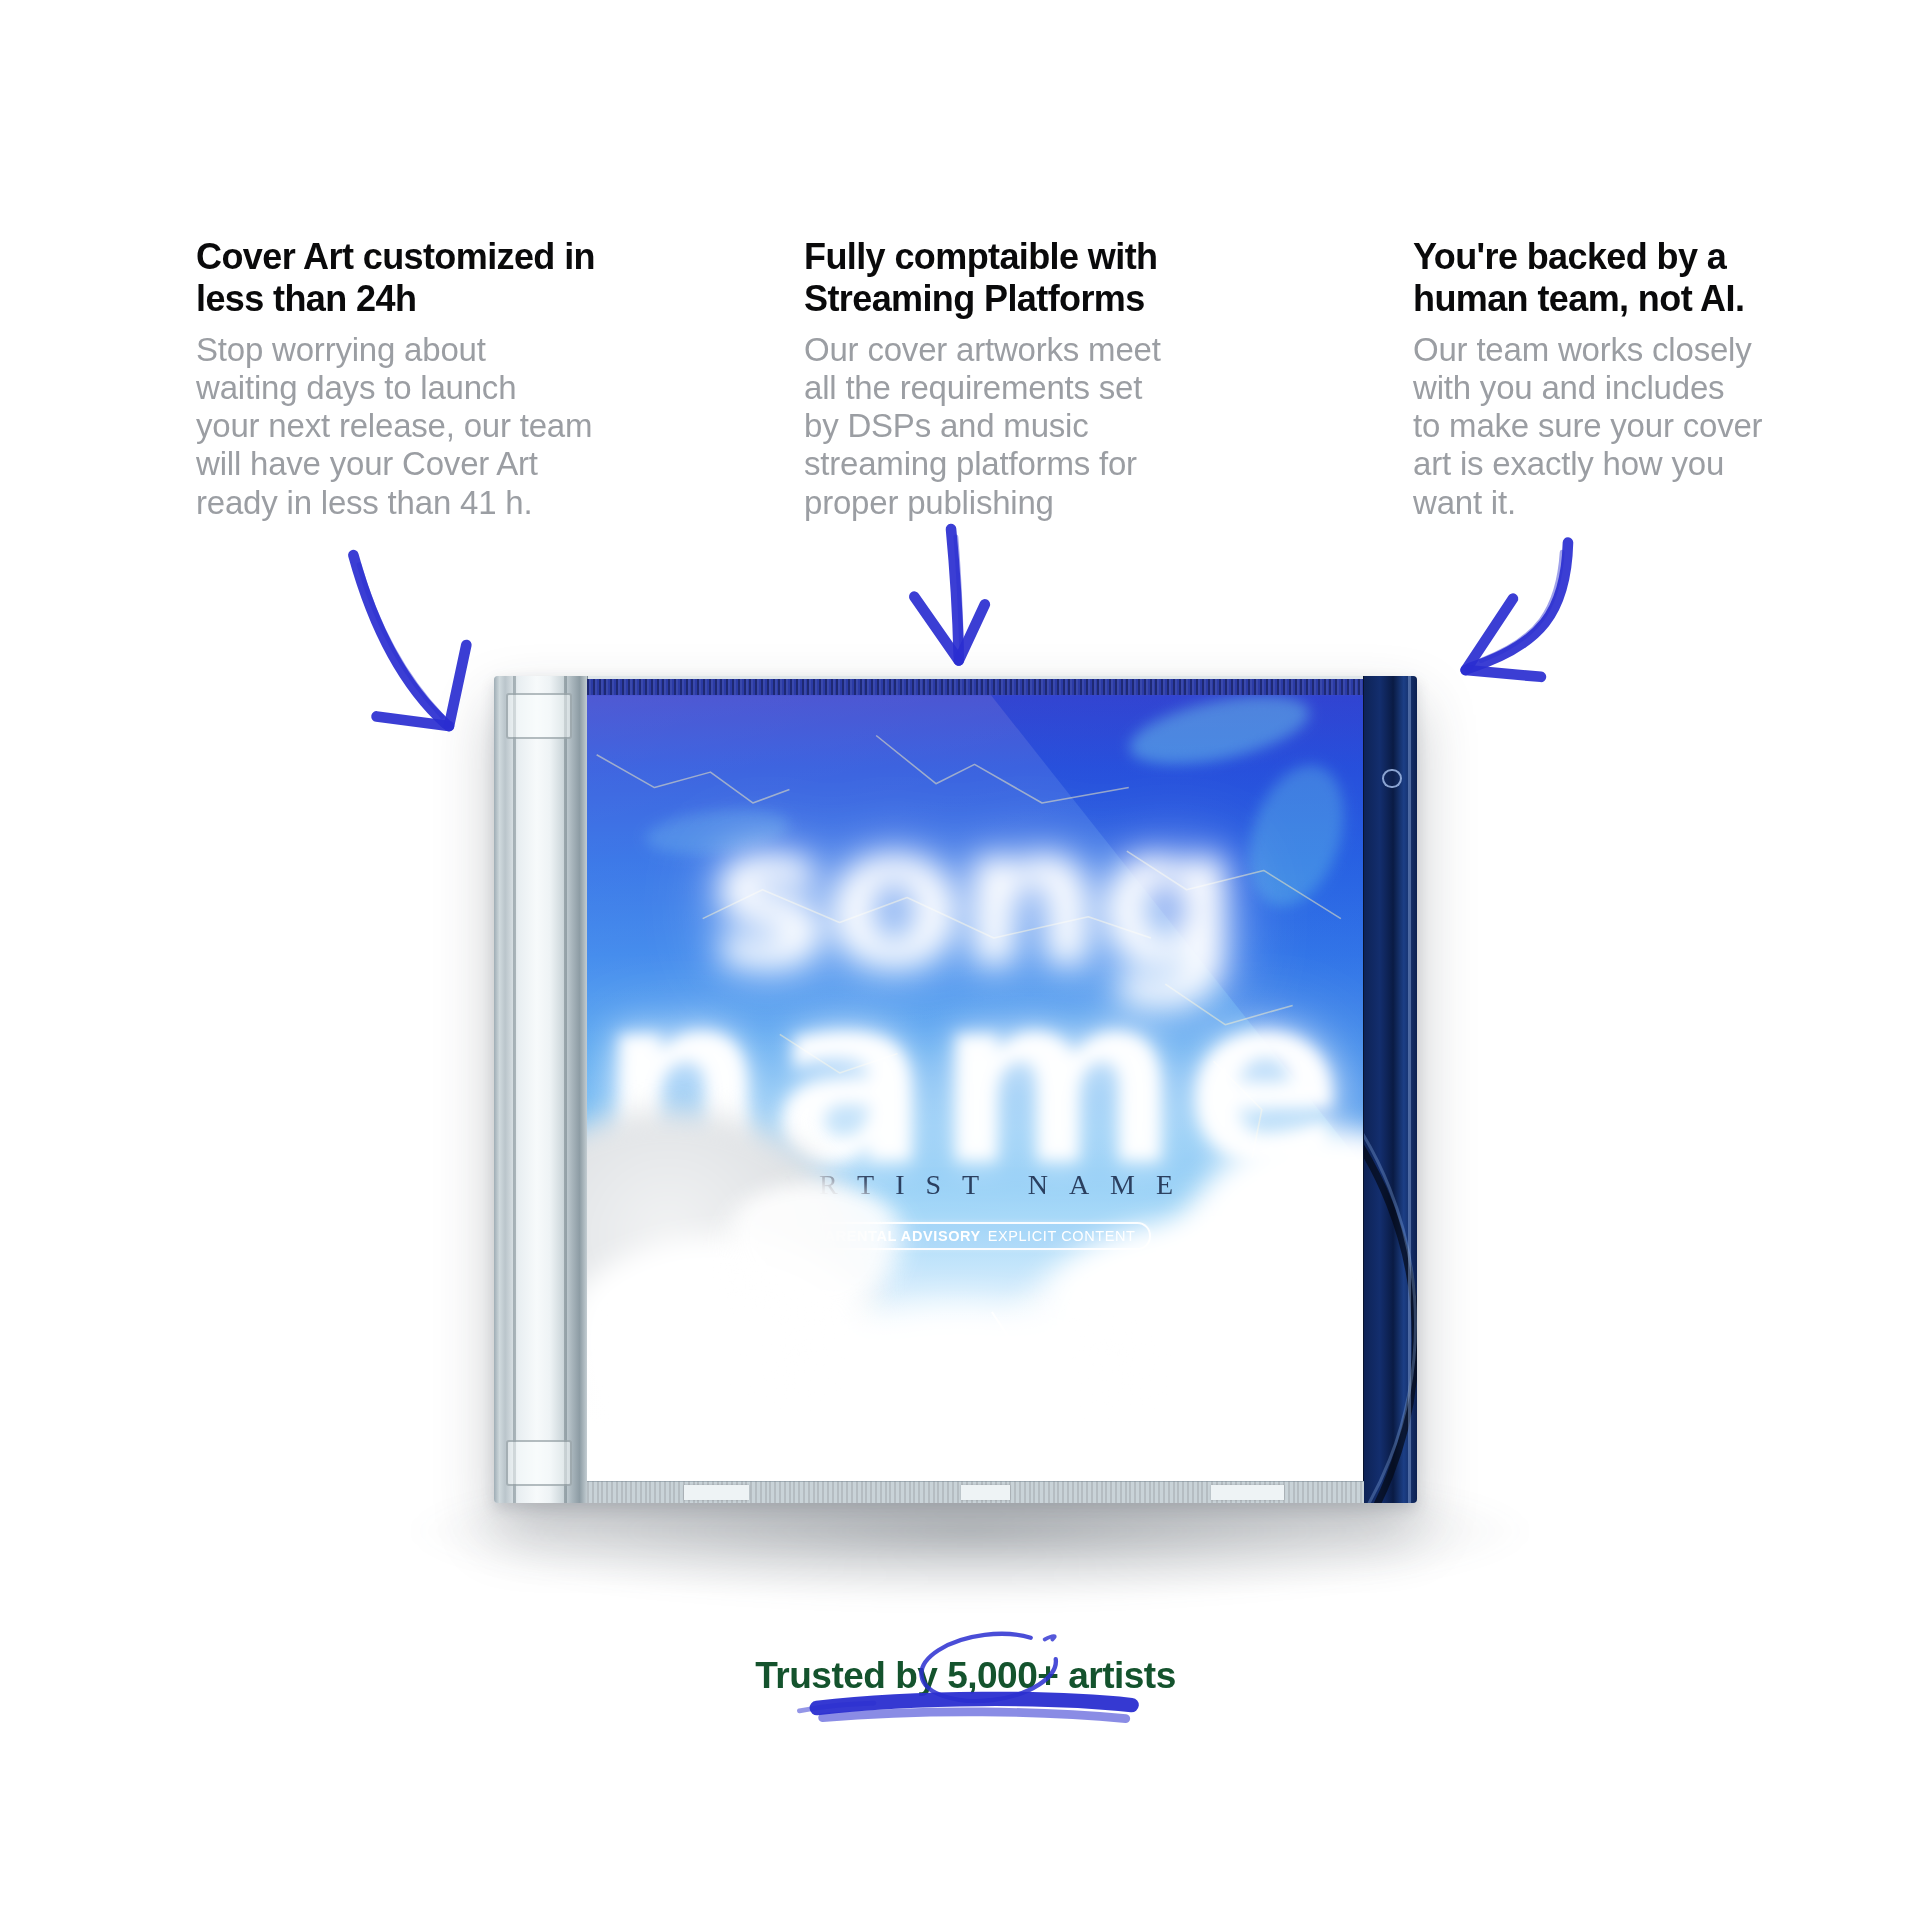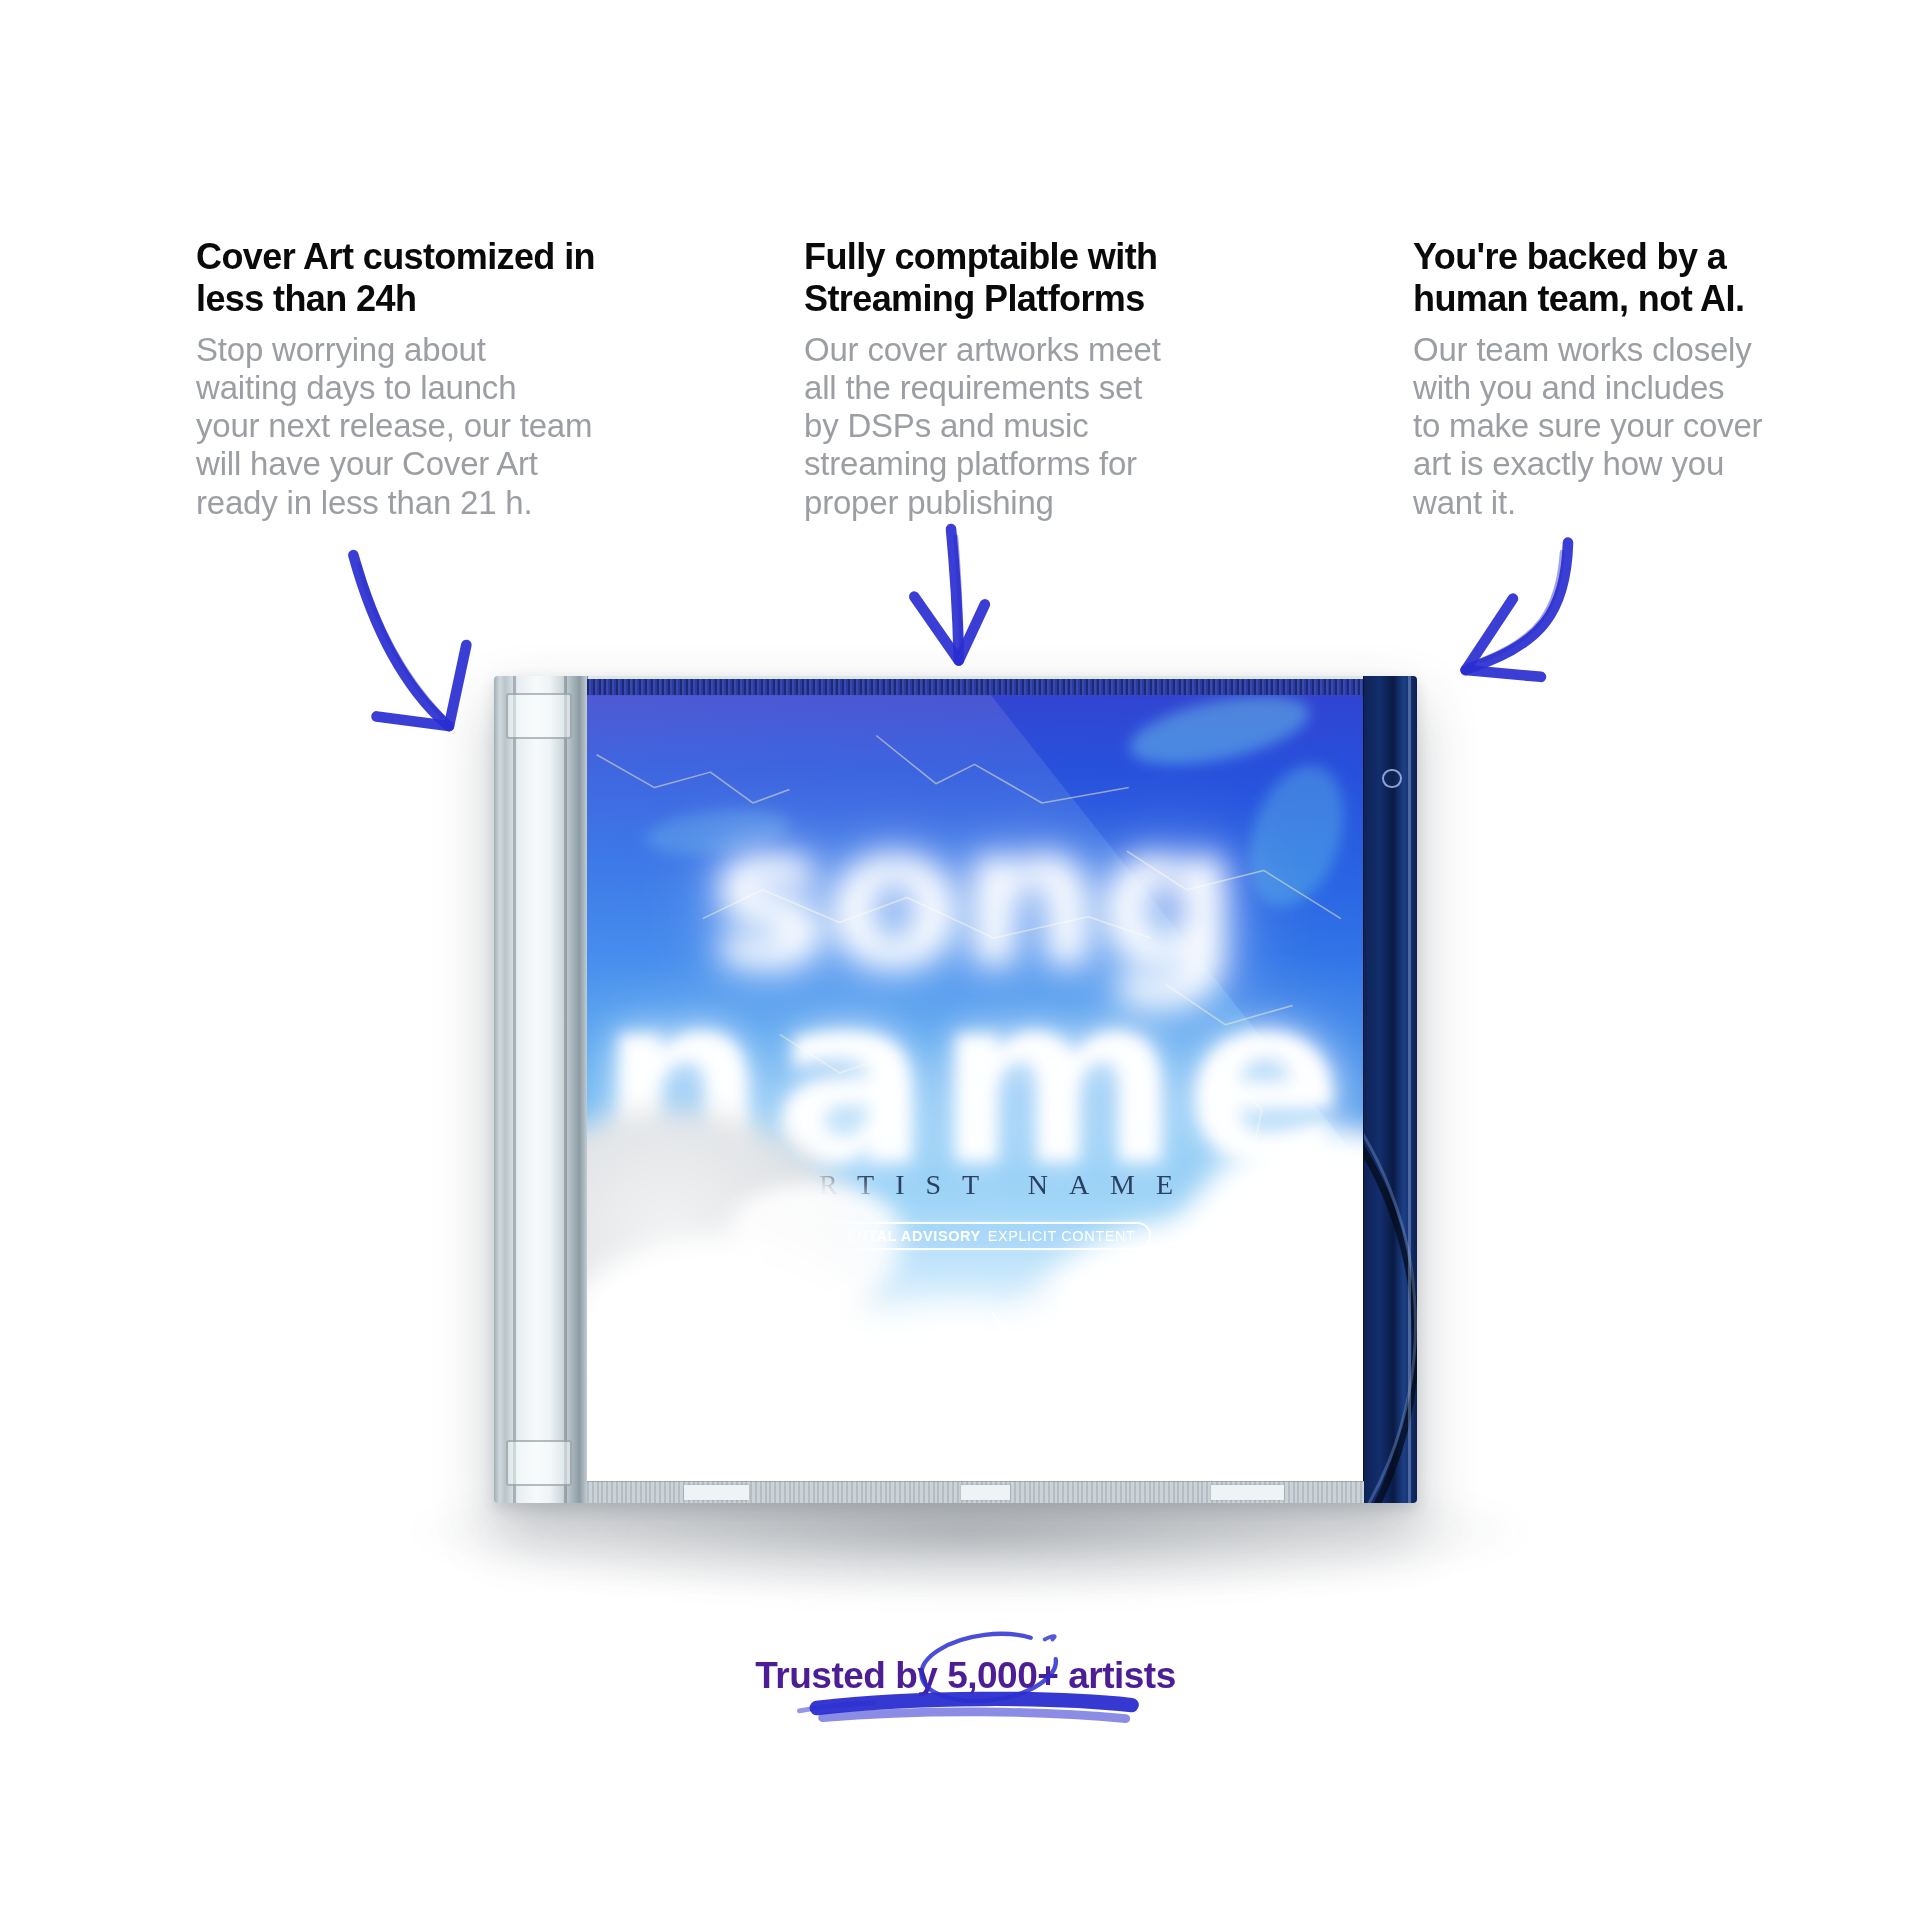--- a/index.html
+++ b/index.html
@@ -85,38 +85,38 @@
   .edge-streak{position:absolute;right:5.8px;top:0;bottom:0;width:2.9px;background:rgba(180,210,255,.35);}
 
   .bottom-lip{position:absolute;left:93px;right:53px;bottom:0;height:21px;background-color:#c9d3d8;
     background-image:repeating-linear-gradient(90deg,rgba(0,0,0,.10) 0 1.9px,transparent 1.9px 4.8px);
     border-top:1px solid rgba(120,135,145,.5);}
   .lip-tab{position:absolute;top:2.9px;height:15.4px;background:#eef3f5;box-shadow:0 0 1.9px rgba(0,0,0,.2);}
   .lip-tab.t1{left:97px;width:65px;} .lip-tab.t2{left:374px;width:49px;} .lip-tab.t3{left:624px;width:73px;}
 
   
   .footer{position:absolute;top:1655px;left:0;width:1931px;text-align:center;
-    font-size:37px;font-weight:700;color:#4c1d95;letter-spacing:-0.5px;}
+    font-size:37px;font-weight:700;color:#14532d;letter-spacing:-0.5px;}
 
   .decor{position:absolute;inset:0;pointer-events:none;}
   .decor path,.decor ellipse{fill:none;stroke:#2a2ed0;stroke-linecap:round;stroke-linejoin:round;}
 </style>
 </head>
 <body>
 
 <div class="canvas">
 
   <div class="feature" id="feature-1">
     <h3 class="feature-heading">Cover Art customized in
 less than 24h</h3>
     <div class="feature-body">Stop worrying about
 waiting days to launch
 your next release, our team
 will have your Cover Art
-ready in less than 21 h.</div>
+ready in less than 41 h.</div>
   </div>
   <div class="feature" id="feature-3">
     <h3 class="feature-heading">You're backed by a
 human team, not AI.</h3>
     <div class="feature-body">Our team works closely
 with you and includes
 to make sure your cover
 art is exactly how you
 want it.</div>
   </div>

